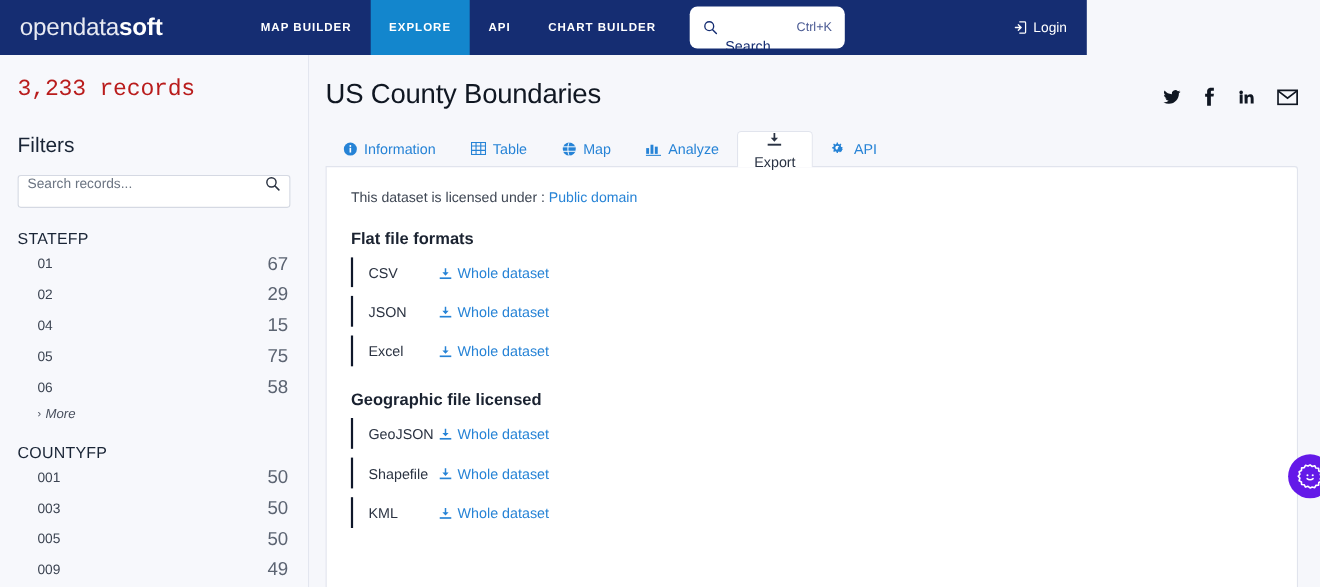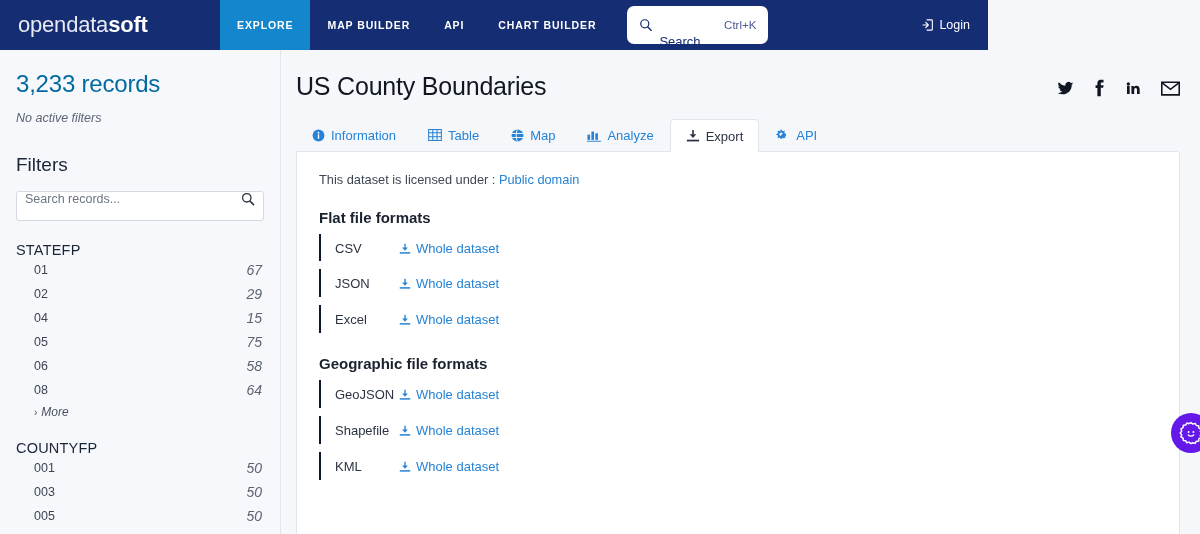--- a/index.html
+++ b/index.html
@@ -51,21 +51,21 @@
 
   
   .sidebar {
     position: absolute; top: 50px; left: 0;
     width: 281px; height: 484px;
     background: #f7f8fc;
     border-right: 1px solid #e3e6ef;
     padding: 20px 16px 0 16px;
     overflow: hidden;
   }
-  .rec-count { font-size: 24px; color: #0369a1; font-weight: 400; letter-spacing: -0.2px; }
+  .rec-count { font-size: 21px; color: #b91c1c; font-weight: 400; letter-spacing: -0.2px; font-family: Liberation Mono, monospace; }
   .no-filters { margin-top: 13px; font-size: 12.5px; font-style: italic; color: #5b6575; }
   .filters-title { margin-top: 29px; font-size: 19px; color: #1a2536; font-weight: 400; }
   .srch-wrap {
     margin-top: 15px; height: 30px;
     background: #fff; border: 1px solid #d5d9e3; border-radius: 3px;
     display: flex; align-items: flex-start; padding: 0 8px;
   }
   .srch-wrap input {
     border: 0; outline: 0; flex: 1;
     font-size: 12.5px; color: #333; font-family: "Liberation Sans", sans-serif;
@@ -75,21 +75,21 @@
   .srch-wrap svg { width: 14px; height: 14px; display: block; }
   .facet-title {
     margin-top: 21px; font-size: 14.5px; color: #1a2536;
     letter-spacing: 0.2px;
   }
   .facet-row {
     display: flex; align-items: center; justify-content: space-between;
     padding: 4px 2px 4px 18px;
     font-size: 12.5px; color: #3c4452;
   }
-  .facet-row .cnt { color: #5c6472; font-size: 14px; font-style: italic; }
+  .facet-row .cnt { color: #5c6472; font-size: 17px; }
   .more-link {
     margin-top: 3px; padding-left: 18px;
     font-size: 12px; font-style: italic; color: #49505e;
     display: flex; align-items: center; gap: 4px;
   }
   .more-link .chev { font-style: normal; font-size: 10px; color: #49505e; }
 
   
   .main {
     position: absolute; top: 50px; left: 281px;
@@ -110,21 +110,21 @@
     display: flex; align-items: center; gap: 6px;
     height: 33px; padding: 0 15px;
     font-size: 13px; color: #2683d6;
     border: 1px solid transparent; border-bottom: none;
     border-radius: 4px 4px 0 0;
   }
   .tab svg { display: block; }
   .tab.active {
     background: #ffffff; color: #2a3344;
     border-color: #e1e4ed; border-bottom-color: #ffffff;
-    position: relative; z-index: 3; top: 1px;
+    position: relative; z-index: 3; top: 1px; flex-direction: column;
   }
   .tab.active svg { fill: #2a3344; }
 
   .card {
     background: #ffffff;
     border: 1px solid #e1e4ed;
     border-radius: 0 3px 3px 3px;
     margin-left: 1px;
     height: 386px;
     padding: 20px 22px 0 22px;
@@ -160,25 +160,25 @@
 </style>
 </head>
 <body>
 
 <div class="topnav">
   <div class="logo">
     <span>opendata</span>
       <b>soft</b>
   </div>
 
+  <div class="nav-tab">
+    <span>MAP BUILDER</span>
+  </div>
   <div class="nav-tab active">
     <span>EXPLORE</span>
-  </div>
-  <div class="nav-tab">
-    <span>MAP BUILDER</span>
   </div>
   <div class="nav-tab">
     <span>API</span>
   </div>
   <div class="nav-tab">
     <span>CHART BUILDER</span>
   </div>
 
   <div class="searchbox">
     <span class="sicon">
@@ -197,21 +197,20 @@
           <path d="M6.2 1.2h6.6a1 1 0 0 1 1 1v11.6a1 1 0 0 1-1 1H6.2" fill="none" stroke="#fff" stroke-width="1.5"></path>
           <path d="M8.4 8H1.4M5 4.6 8.4 8 5 11.4" fill="none" stroke="#fff" stroke-width="1.6" stroke-linecap="round" stroke-linejoin="round"></path>
         </svg>
     </span>
     <span>Login</span>
   </div>
 </div>
 
 <div class="sidebar">
   <div class="rec-count">3,233 records</div>
-  <div class="no-filters">No active filters</div>
   <div class="filters-title">Filters</div>
 
   <div class="srch-wrap">
     <input type="text" placeholder="Search records..." style="">
     <span>
       <svg viewBox="0 0 16 16" width="14" height="14">
           <circle cx="6.6" cy="6.6" r="4.8" fill="none" stroke="#2b3342" stroke-width="1.5"></circle>
           <line x1="10.3" y1="10.4" x2="14.3" y2="14.4" stroke="#2b3342" stroke-width="1.7" stroke-linecap="round"></line>
         </svg>
     </span>
@@ -232,24 +231,20 @@
       <span class="cnt">15</span>
     </div>
     <div class="facet-row">
       <span>05</span>
       <span class="cnt">75</span>
     </div>
     <div class="facet-row">
       <span>06</span>
       <span class="cnt">58</span>
     </div>
-    <div class="facet-row">
-      <span>08</span>
-      <span class="cnt">64</span>
-    </div>
   </div>
   <div class="more-link">
     <span class="chev">›</span>
     <span>More</span>
   </div>
 
   <div class="facet-title">COUNTYFP</div>
   <div>
     <div class="facet-row">
       <span>001</span>
@@ -401,21 +396,21 @@
         <span>
           <svg width="12" height="12" viewBox="0 0 16 16">
               <path d="M7.1 1h1.8v5.1h2.9L8 10.2 4.2 6.1h2.9z"></path>
               <rect x="1" y="12.2" width="14" height="2"></rect>
             </svg>
         </span>
         <span>Whole dataset</span>
       </a>
     </div>
 
-    <div class="sec-title">Geographic file formats</div>
+    <div class="sec-title">Geographic file licensed</div>
 
     <div class="fmt-row">
       <div class="fmt-name">GeoJSON</div>
       <a class="dl-link" href="#">
         <span>
           <svg width="12" height="12" viewBox="0 0 16 16">
               <path d="M7.1 1h1.8v5.1h2.9L8 10.2 4.2 6.1h2.9z"></path>
               <rect x="1" y="12.2" width="14" height="2"></rect>
             </svg>
         </span>

